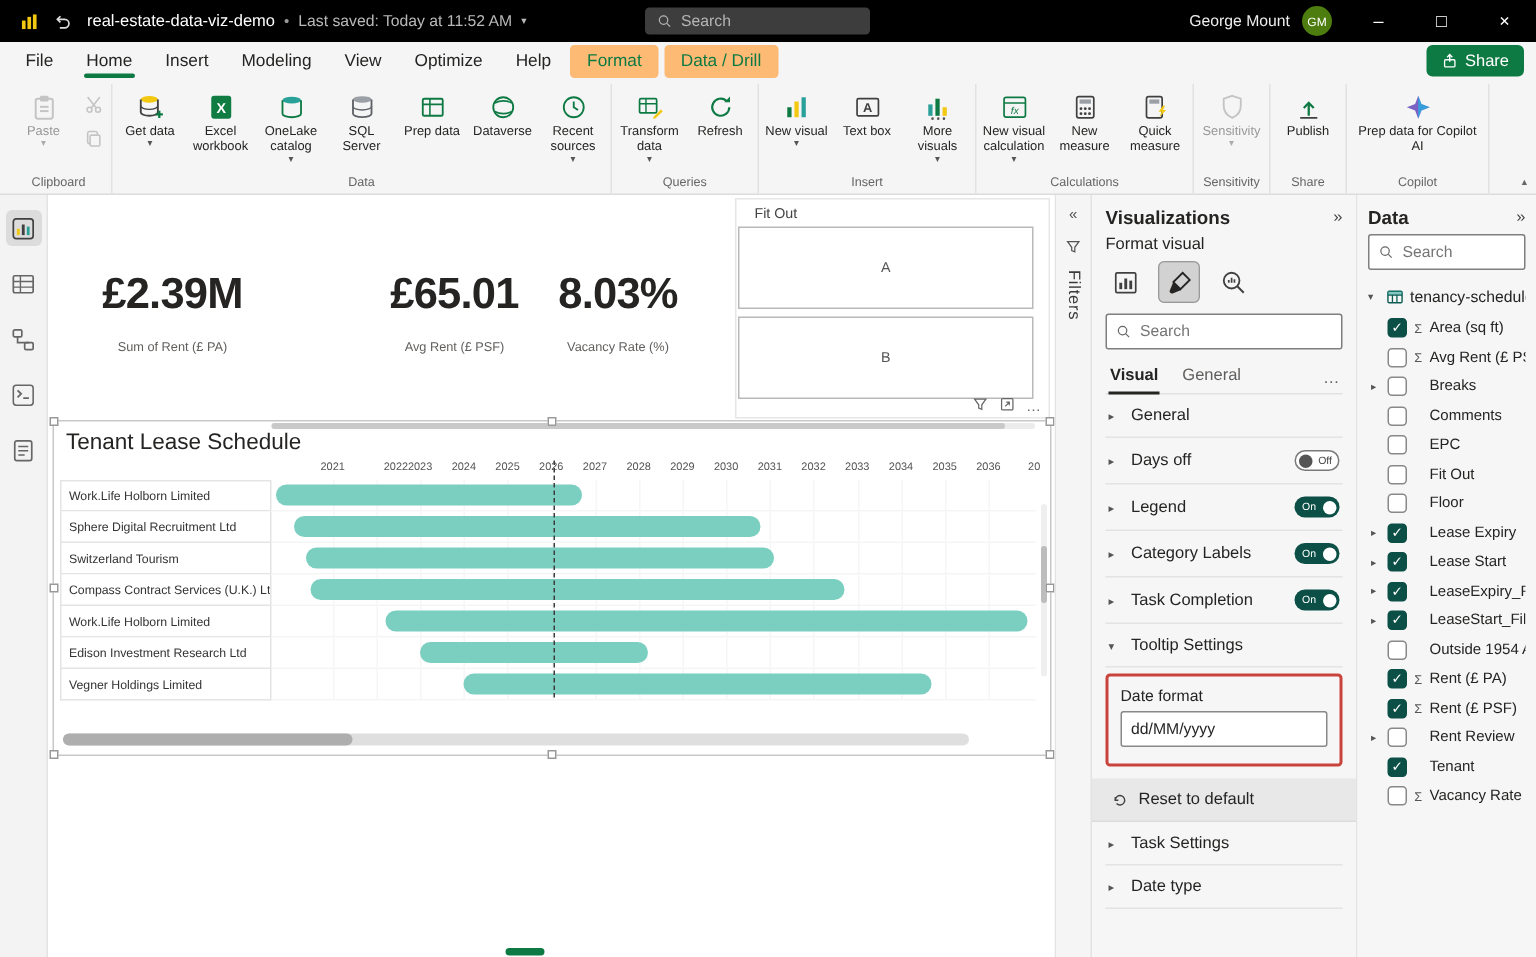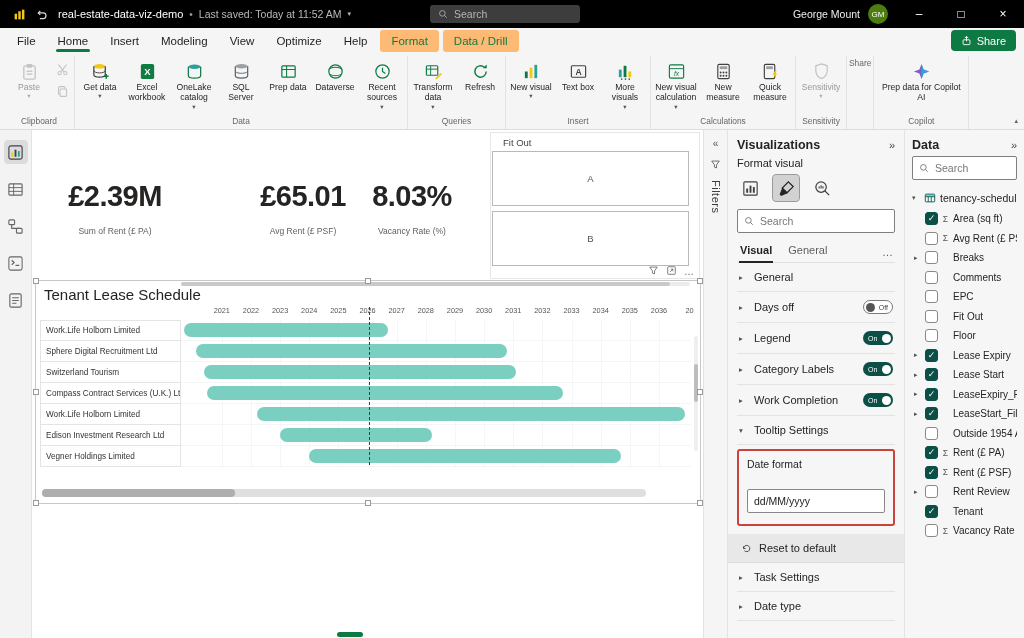--- a/index.html
+++ b/index.html
@@ -130,21 +130,21 @@
 .vsec{display:flex;align-items:center;gap:6px;padding:8px 2px;border-bottom:1px solid #e3e3e3;cursor:pointer}
 .vchev{font-size:7.5px;color:#555;width:9px}
 .vlabel{font-size:11px;color:#252423;flex:1}
 .vtoggle{width:30px;height:14px;border-radius:7px;display:flex;align-items:center;position:relative;font-size:7px;cursor:pointer}
 .vtoggle.on{background:#0B4F46;color:#fff;padding-left:5px}
 .vtoggle.on .vtog-knob{position:absolute;right:2px;width:9px;height:9px;border-radius:50%;background:#fff}
 .vtoggle.off{background:#fff;border:1px solid #7a7a7a;color:#444;justify-content:flex-end;padding-right:4px}
 .vtoggle.off .vtog-knob{position:absolute;left:2px;width:9px;height:9px;border-radius:50%;background:#555}
 .vtog-label{font-style:normal}
 .vfields{margin:4px 0 8px;padding:7px 8px 11px;border:2px solid #C8433C;border-radius:3px}
-.vf-label{font-size:10.5px;color:#252423;margin-bottom:19px}
+.vf-label{font-size:10.5px;color:#252423;margin-bottom:4px}
 .vf-input{width:100%;height:24px;border:1px solid #8a8886;border-radius:2px;font-size:10.5px;padding:0 6px;background:#fff;color:#252423;font-family:inherit}
 .vreset{display:flex;align-items:center;gap:7px;background:#e8e8e8;margin:0 -9px;padding:8px 13px;font-size:11px;color:#252423;border-bottom:1px solid #dcdcdc;cursor:pointer}
 .vreset svg{width:11px;height:11px}
 
 
 .datapane{width:119px;background:#f6f6f6;padding:6px 7px 0;overflow:hidden;display:flex;flex-direction:column}
 .dtable{display:flex;align-items:center;gap:4px;font-size:10.5px;color:#252423;padding:4px 0 5px;cursor:pointer;white-space:nowrap;overflow:hidden}
 .dtable svg{width:12px;height:12px;flex:0 0 auto}
 .dchev{width:8px;font-size:7px;color:#555;flex:0 0 auto}
 .dfield{display:flex;align-items:center;gap:3px;height:19.5px;cursor:pointer;padding-left:2px}
@@ -431,20 +431,32 @@
                   <path d="M10 2l6 2v5c0 4-2.5 7-6 8.5C6.5 16 4 13 4 9V4z" fill="none" stroke="#8a8a8a" stroke-width="1.3"></path>
                 </svg>
               </span>
               <span class="rlabel">Sensitivity</span>
               <span class="rchev">▾</span>
             </div>
           </div>
           <div class="rgl">Sensitivity</div>
         </div>
         <div class="rgroup">
+          <div class="rbtns">
+            <div class="rbtn">
+              <span class="ric">
+                <svg viewBox="0 0 20 20">
+                  <path d="M10 16V7" stroke="#0E7A43" stroke-width="1.6" fill="none"></path>
+                  <path d="M6.5 10.5L10 7l3.5 3.5" fill="none" stroke="#0E7A43" stroke-width="1.6"></path>
+                  <path d="M4 17.5h12" stroke="#404040" stroke-width="1.3"></path>
+                </svg>
+              </span>
+              <span class="rlabel">Publish</span>
+            </div>
+          </div>
           <div class="rgl">Share</div>
         </div>
         <div class="rgroup">
           <div class="rbtns">
             <div class="rbtn wide">
               <span class="ric">
                 <svg viewBox="0 0 20 20">
                   <path d="M10 2l2.2 5.8L18 10l-5.8 2.2L10 18l-2.2-5.8L2 10l5.8-2.2z" fill="#7B61C4"></path>
                   <path d="M10 2l2.2 5.8L18 10l-5.8 2.2L10 18z" fill="#2AA9E0" opacity=".85"></path>
                 </svg>
@@ -556,21 +568,21 @@
           <i class="hdl br"></i>
         <div class="g-topscroll">
             <i></i>
           </div>
         <div class="g-title">Tenant Lease Schedule</div>
         <div class="g-table">
           <div class="g-hdr">
             <div class="g-labhdr"></div>
             <div class="g-axis">
                 <span class="g-year" style="left: 8%;">2021</span>
-                <span class="g-year" style="left: 13.7143%;">2022</span>
+                <span class="g-year" style="left: 13.7143%; padding-left: 26px;">2022</span>
                 <span class="g-year" style="left: 19.4286%;">2023</span>
                 <span class="g-year" style="left: 25.1429%;">2024</span>
                 <span class="g-year" style="left: 30.8571%;">2025</span>
                 <span class="g-year" style="left: 36.5714%;">2026</span>
                 <span class="g-year" style="left: 42.2857%;">2027</span>
                 <span class="g-year" style="left: 48%;">2028</span>
                 <span class="g-year" style="left: 53.7143%;">2029</span>
                 <span class="g-year" style="left: 59.4286%;">2030</span>
                 <span class="g-year" style="left: 65.1429%;">2031</span>
                 <span class="g-year" style="left: 70.8571%;">2032</span>
@@ -827,21 +839,21 @@
           <div class="vsec">
             <span class="vchev">▸</span>
             <span class="vlabel">Category Labels</span>
             <span class="vtoggle on">
               <i class="vtog-label">On</i>
               <i class="vtog-knob"></i>
             </span>
           </div>
           <div class="vsec">
             <span class="vchev">▸</span>
-            <span class="vlabel">Work Completion</span>
+            <span class="vlabel">Task Completion</span>
             <span class="vtoggle on">
               <i class="vtog-label">On</i>
               <i class="vtog-knob"></i>
             </span>
           </div>
           <div class="vsec">
             <span class="vchev">▾</span>
             <span class="vlabel">Tooltip Settings</span>
           </div>
           <div class="vfields"><div class="vf-label">Date format</div><input class="vf-input" type="text" value="dd/MM/yyyy" style=""></div>

